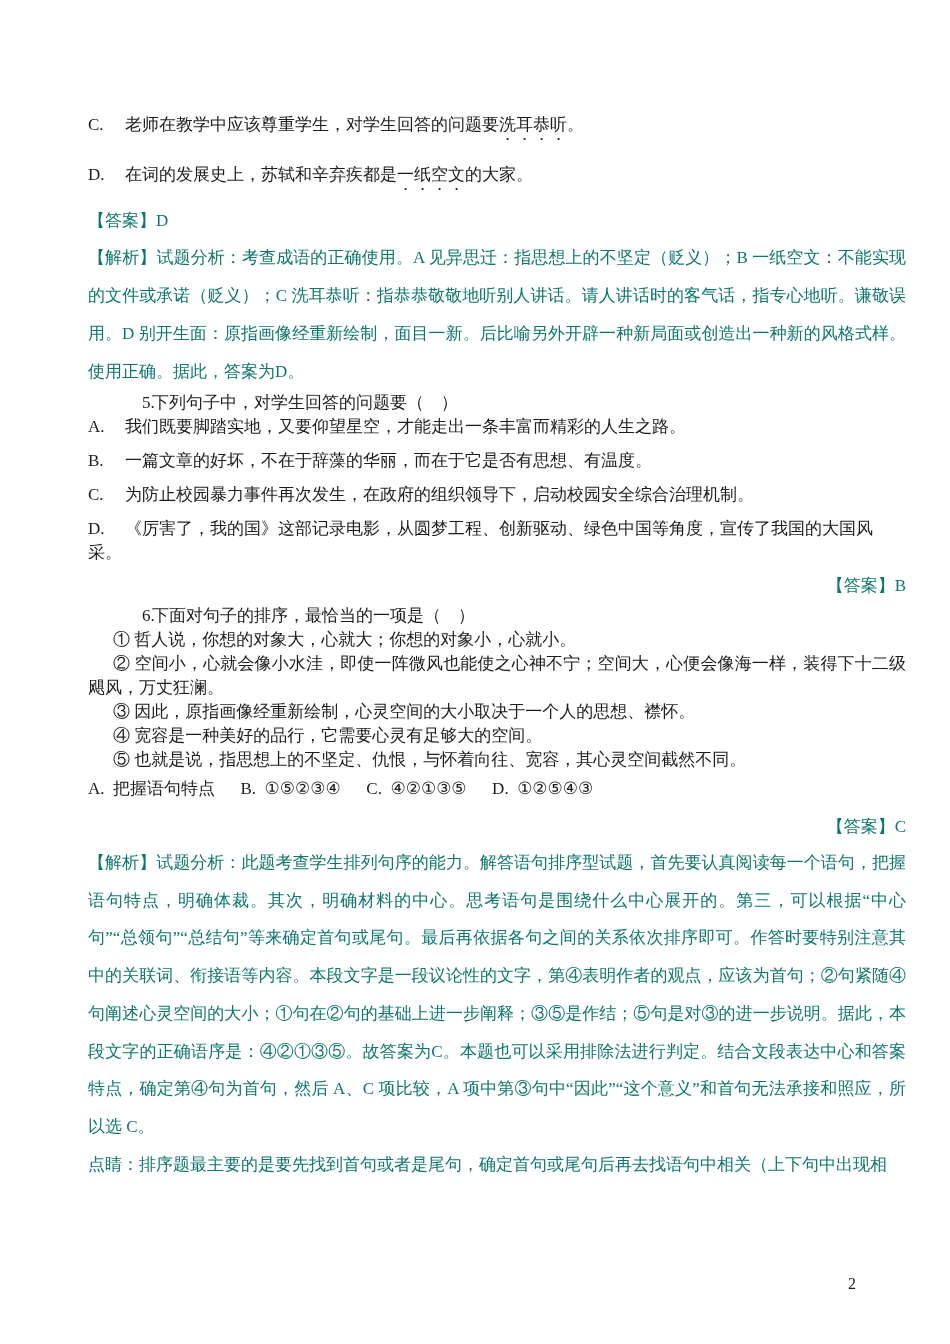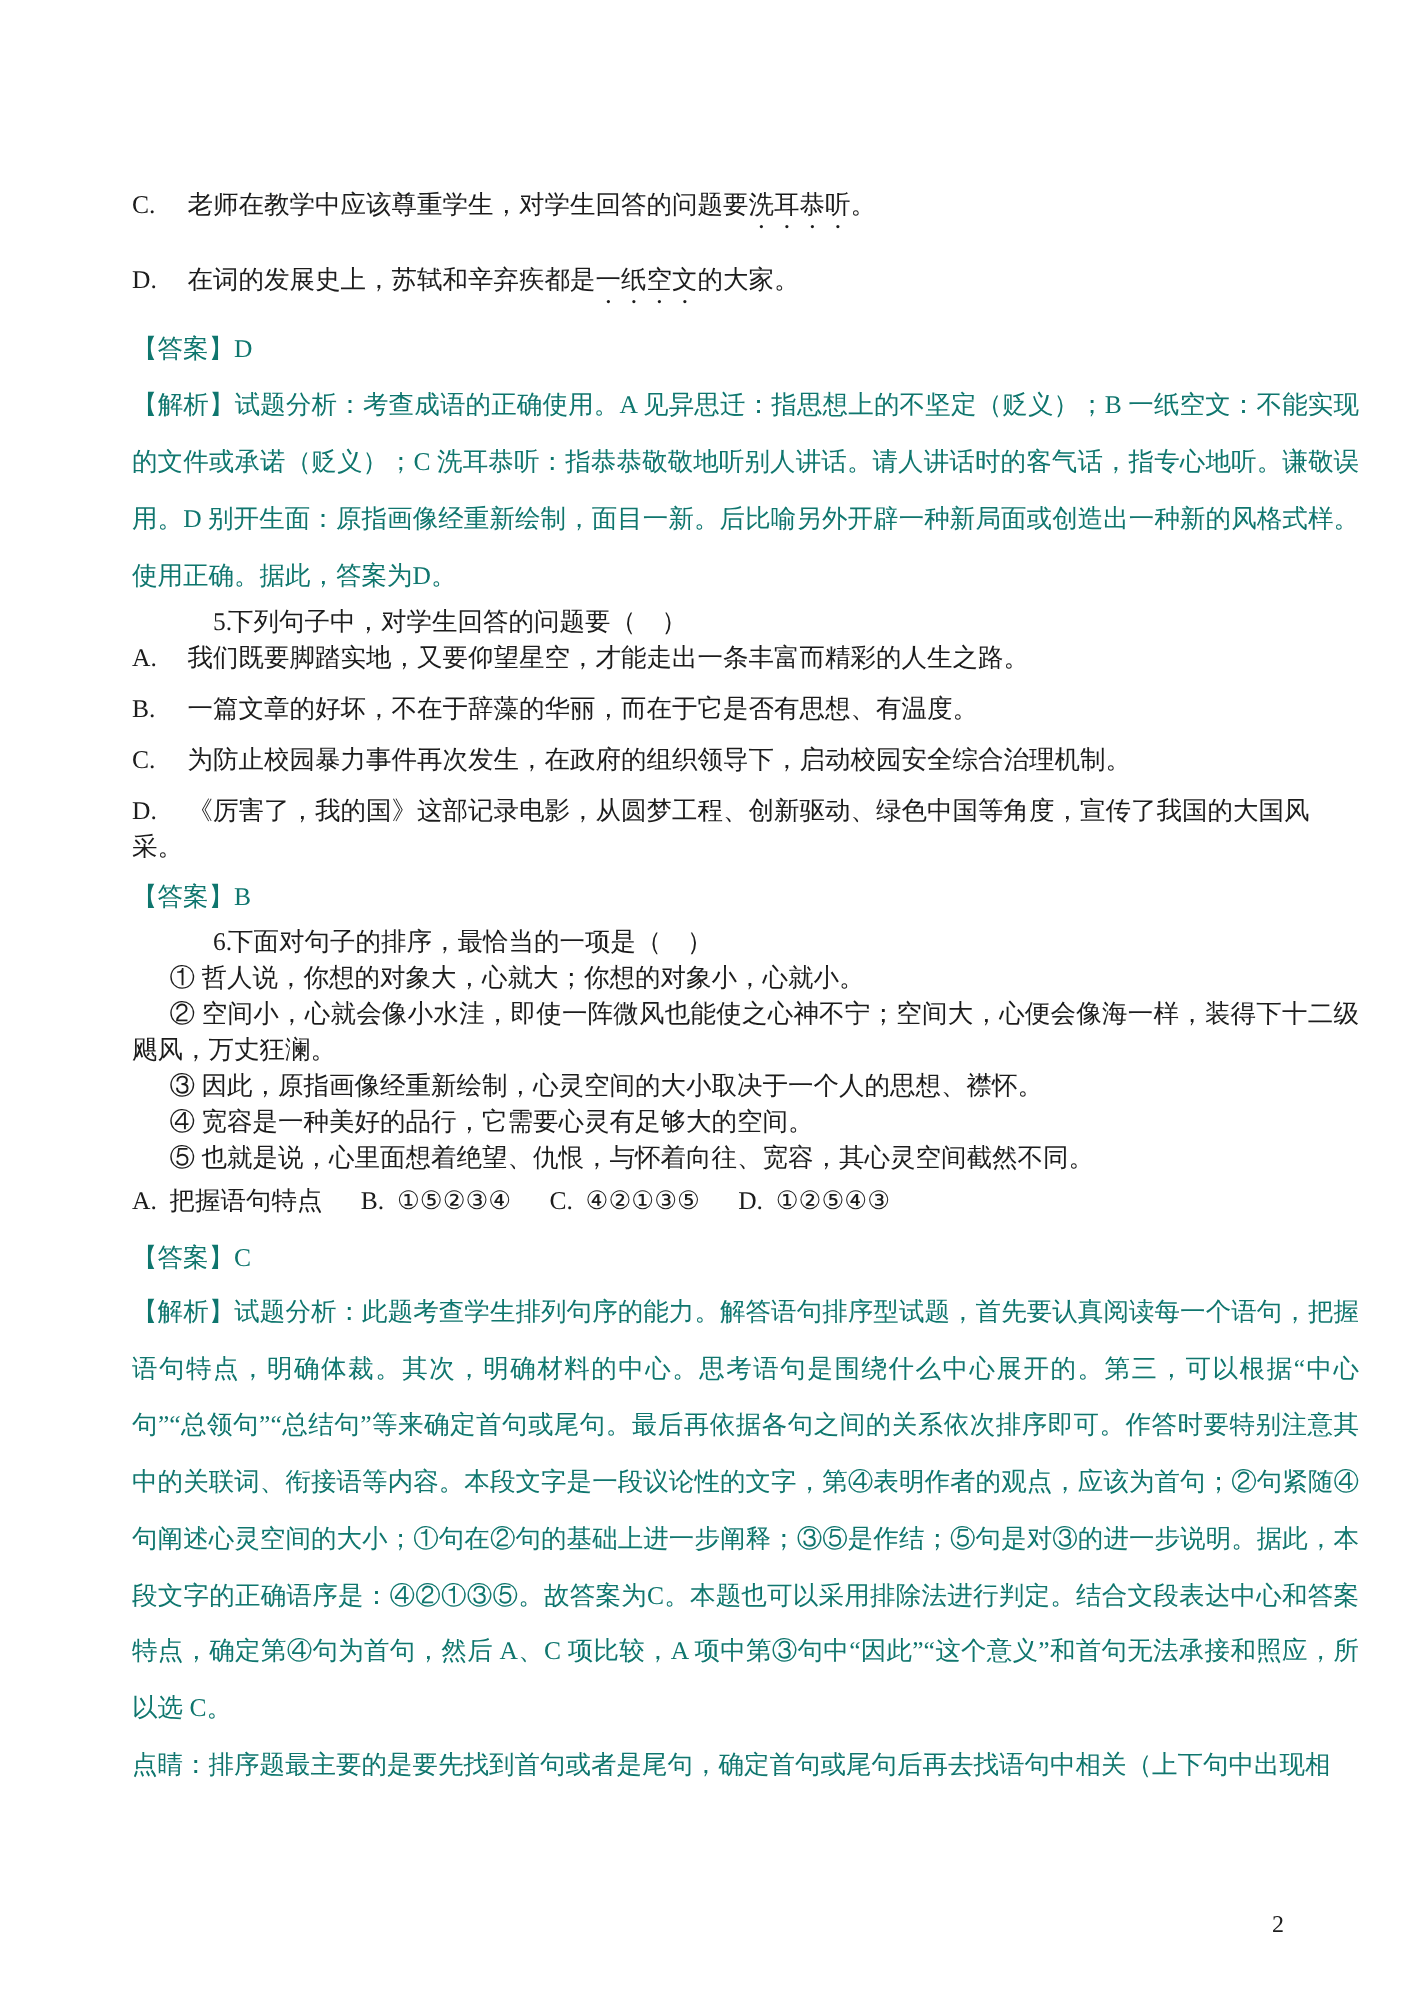--- a/index.html
+++ b/index.html
@@ -17,21 +17,21 @@
   }
   .page {
     position: absolute;
     left: 0; top: 0;
     width: 950px; height: 1344px;
     background: #ffffff;
   }
   .content {
     position: absolute;
     left: 88px;
-    top: 125px;
+    top: 113px;
     width: 818px;
     font-size: 17px;
   }
   
   .opt-line {
     line-height: 24px;
     white-space: pre-wrap;
   }
   .opt-label {
     display: inline-block;
@@ -71,21 +71,21 @@
   .tip-line {
     line-height: 37.7px;
     white-space: nowrap;
   }
   
   .mb-19 { margin-bottom: 19px; }
   .mb-15 { margin-bottom: 15px; }
   .mb-10 { margin-bottom: 10px; }
   .mb-9  { margin-bottom: 9px; }
   .mb-6  { margin-bottom: 6px; }
-  .mb-5  { margin-bottom: 5px; }
+  .mb-5  { margin-bottom: 5px; text-align: right; }
   .mb-14 { margin-bottom: 14px; }
   .mt-4  { margin-top: 4px; }
   .mt-6  { margin-top: 6px; }
   
   .emph {
     -webkit-text-emphasis: filled dot #1c1c1c;
     -webkit-text-emphasis-position: under right;
     text-emphasis: filled dot #1c1c1c;
     text-emphasis-position: under right;
   }
@@ -121,21 +121,21 @@
 
     <div class="answer-line red mb-5">【答案】B</div>
 
 
     <div class="stem mt-6"><span class="opt-label">6.</span><span>下面对句子的排序，最恰当的一项是（　）</span></div>
 
     <div class="item-line">① 哲人说，你想的对象大，心就大；你想的对象小，心就小。</div>
     <div class="item-line">② 空间小，心就会像小水洼，即使一阵微风也能使之心神不宁；空间大，心便会像海一样，装得下十二级飓风，万丈狂澜。</div>
     <div class="item-line">③ 因此，原指画像经重新绘制，心灵空间的大小取决于一个人的思想、襟怀。</div>
     <div class="item-line">④ 宽容是一种美好的品行，它需要心灵有足够大的空间。</div>
-    <div class="item-line">⑤ 也就是说，心里面想着绝望、仇恨，与怀着向往、宽容，其心灵空间截然不同。</div>
+    <div class="item-line">⑤ 也就是说，指思想上的不坚定、仇恨，与怀着向往、宽容，其心灵空间截然不同。</div>
 
     <div class="choices-row mb-14">A.  把握语句特点      B.  ①⑤②③④      C.  ④②①③⑤      D.  ①②⑤④③</div>
 
     <div class="answer-line red mb-5 mt-4">【答案】C</div>
 
     <div class="analysis-q6 red">【解析】试题分析：此题考查学生排列句序的能力。解答语句排序型试题，首先要认真阅读每一个语句，把握语句特点，明确体裁。其次，明确材料的中心。思考语句是围绕什么中心展开的。第三，可以根据“中心句”“总领句”“总结句”等来确定首句或尾句。最后再依据各句之间的关系依次排序即可。作答时要特别注意其中的关联词、衔接语等内容。本段文字是一段议论性的文字，第④表明作者的观点，应该为首句；②句紧随④句阐述心灵空间的大小；①句在②句的基础上进一步阐释；③⑤是作结；⑤句是对③的进一步说明。据此，本段文字的正确语序是：④②①③⑤。故答案为C。本题也可以采用排除法进行判定。结合文段表达中心和答案特点，确定第④句为首句，然后 A、C 项比较，A 项中第③句中“因此”“这个意义”和首句无法承接和照应，所以选 C。</div>
 
     <div class="tip-line red">点睛：排序题最主要的是要先找到首句或者是尾句，确定首句或尾句后再去找语句中相关（上下句中出现相</div>
 
   </div>

